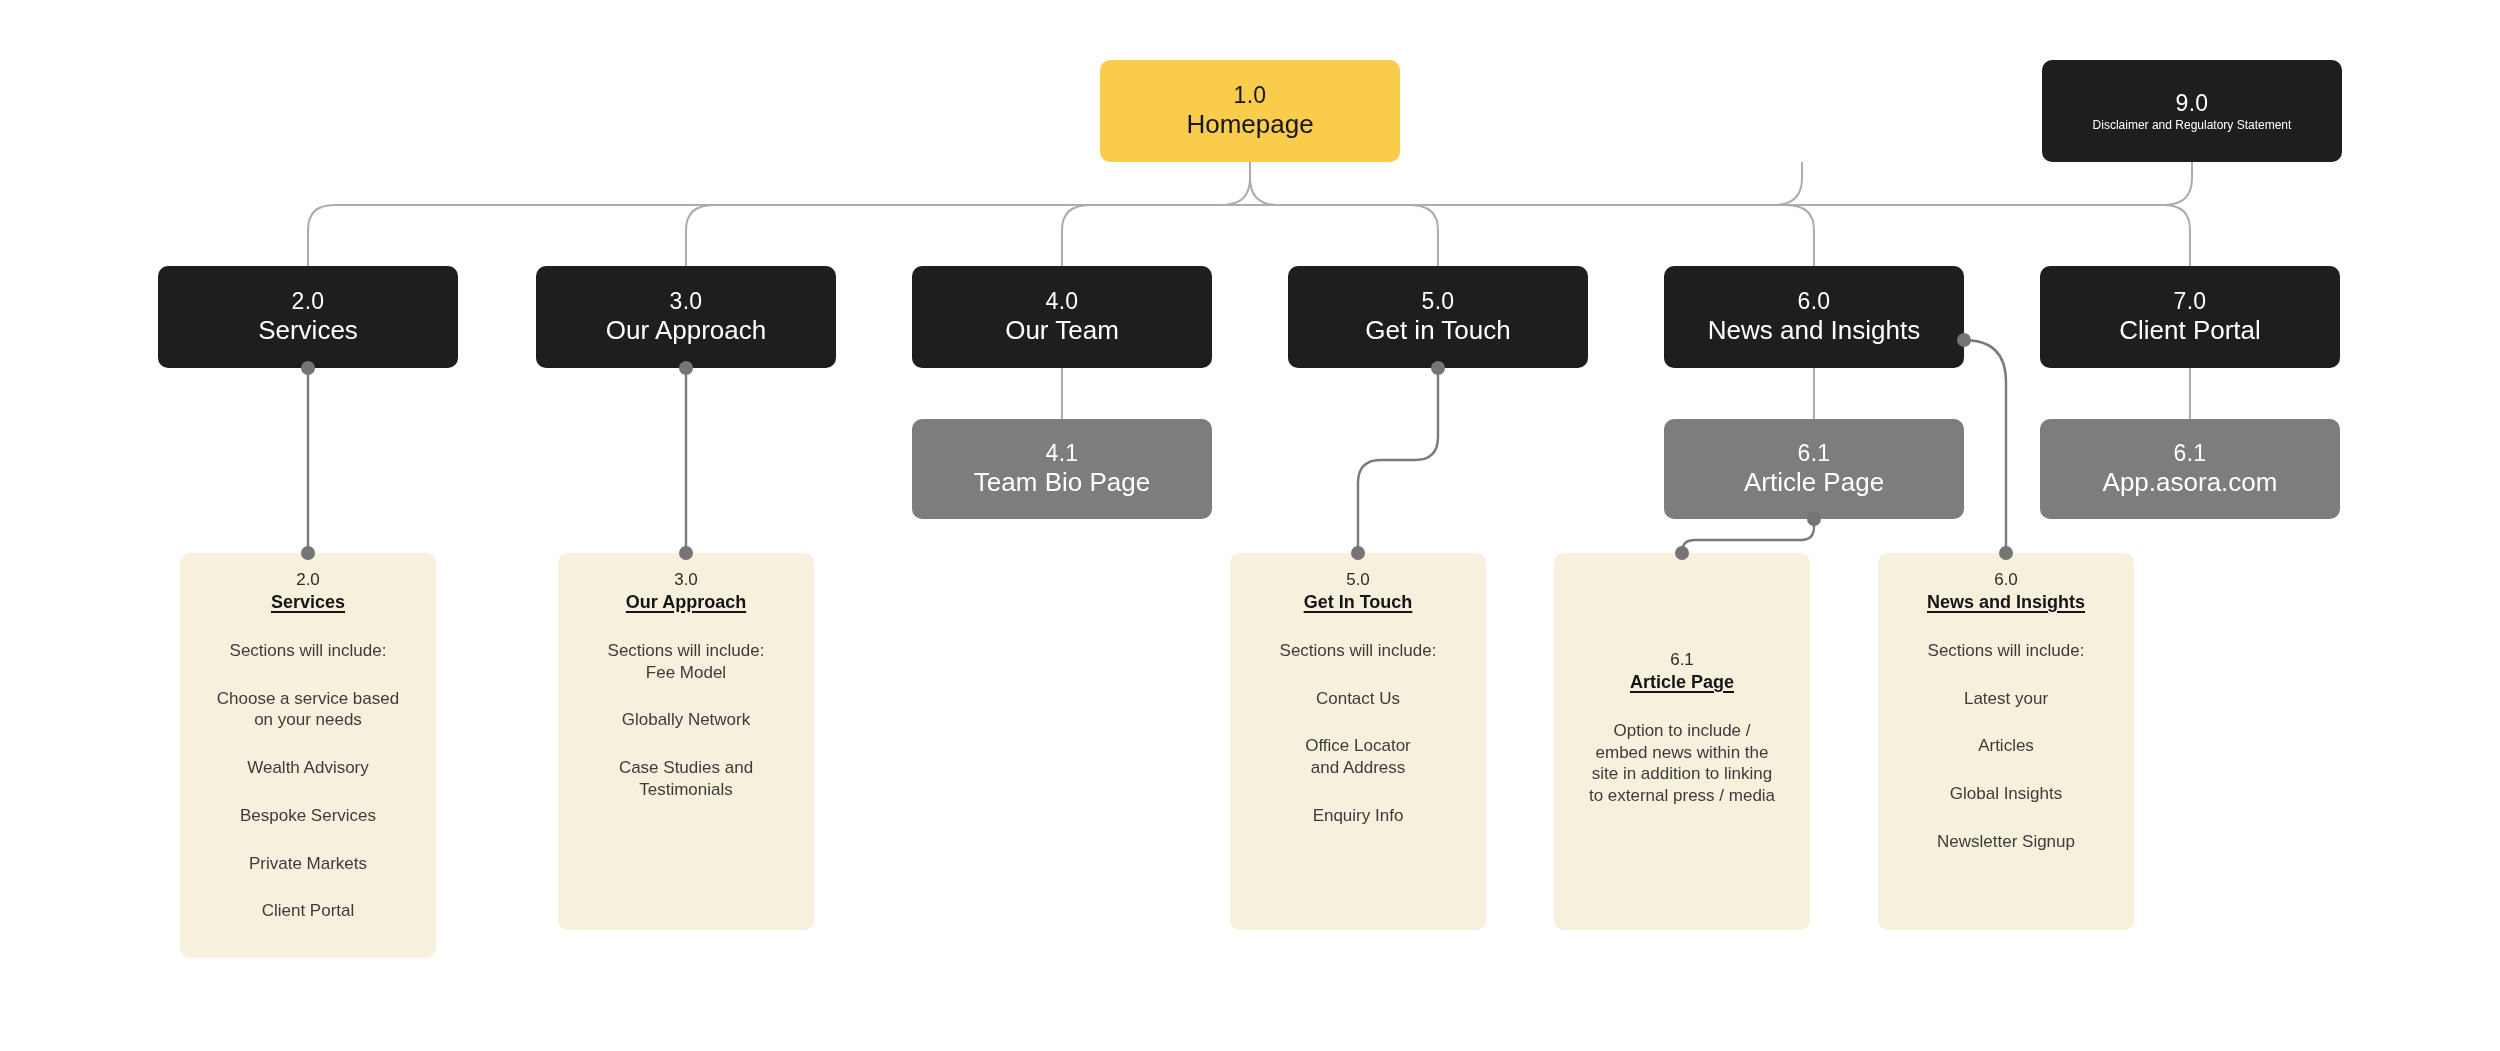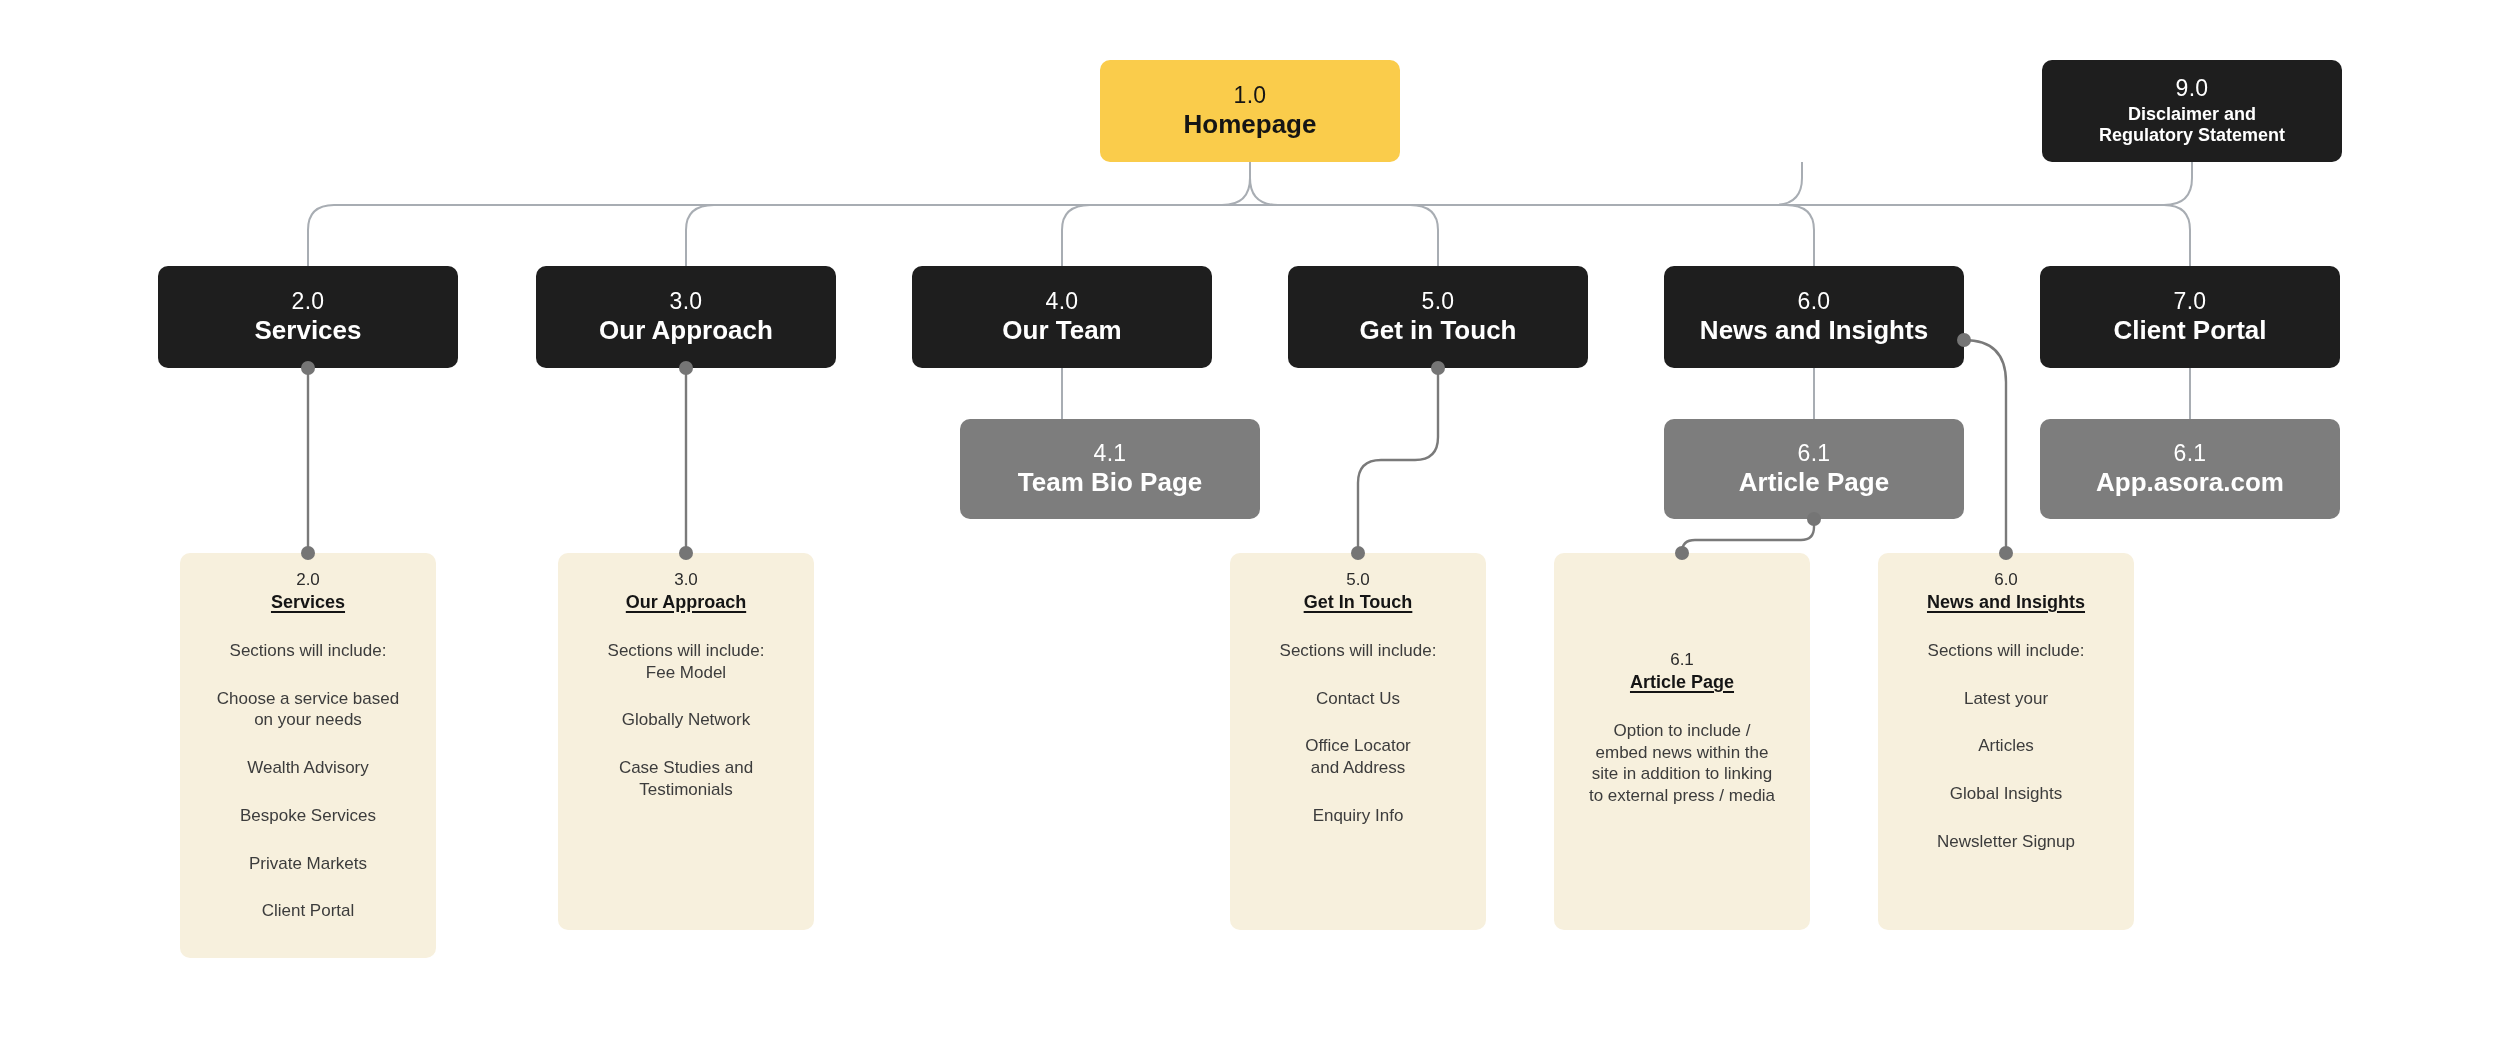--- a/index.html
+++ b/index.html
@@ -19,23 +19,23 @@
 
   .node{
     position:absolute; width:300px; height:102px; border-radius:10px;
     display:flex; flex-direction:column; align-items:center; justify-content:center;
     text-align:center; gap:2px; line-height:1.15;
   }
   .node--dark{background:var(--dark); color:#fff;}
   .node--gray{background:var(--gray); color:#fff;}
   .node--yellow{background:var(--yellow); color:var(--ink);}
   .node .num{font-size:23px;font-weight:400;letter-spacing:.3px;}
-  .node .label{font-size:26px;font-weight:700;}
+  .node .label{font-size:26px;font-weight:400;}
   .node .label--md{font-size:19px;}
-  .node .label--sm{font-size:18px;line-height:1.2;}
+  .node .label--sm{font-size:12px;line-height:1.2;}
   .row1{top:60px;} .row2{top:266px;} .row3{top:419px;height:100px;}
 
   .note{
     position:absolute; top:553px; width:256px; min-height:377px; box-sizing:border-box;
     background:var(--cream); border-radius:10px; color:var(--body);
     text-align:center; font-size:17px; line-height:1.28; padding:16px 12px 10px;
   }
   .note--centered{padding-top:96px;}
   .note-head{margin-bottom:26px;color:var(--ink);}
   .note-num{font-size:17px;color:#2B2B2B;}
@@ -75,21 +75,21 @@
   </div>
   <div class="node node--dark row2" style="left:1664px">
     <div class="num">6.0</div>
     <div class="label">News and Insights</div>
   </div>
   <div class="node node--dark row2" style="left:2040px">
     <div class="num">7.0</div>
     <div class="label">Client Portal</div>
   </div>
 
-  <div class="node node--gray row3" style="left:960px">
+  <div class="node node--gray row3" style="left:912px">
     <div class="num">4.1</div>
     <div class="label">Team Bio Page</div>
   </div>
   <div class="node node--gray row3" style="left:1664px">
     <div class="num">6.1</div>
     <div class="label">Article Page</div>
   </div>
   <div class="node node--gray row3" style="left:2040px">
     <div class="num">6.1</div>
     <div class="label">App.asora.com</div>

